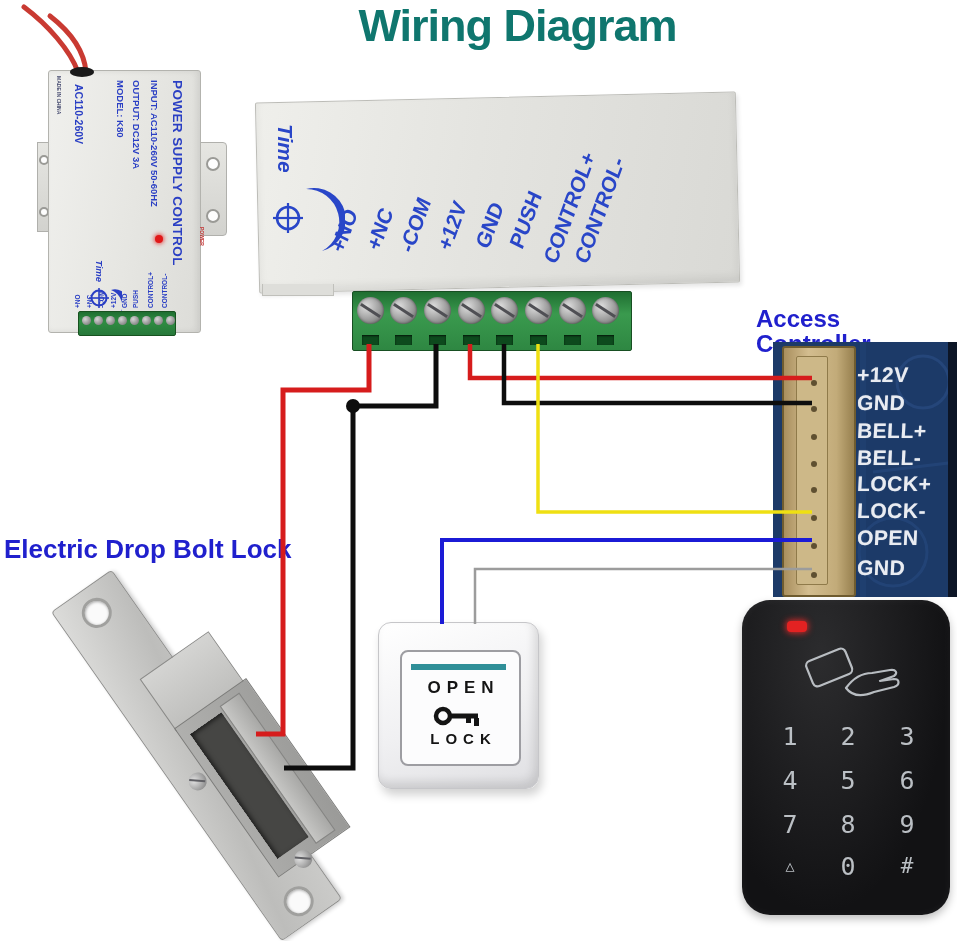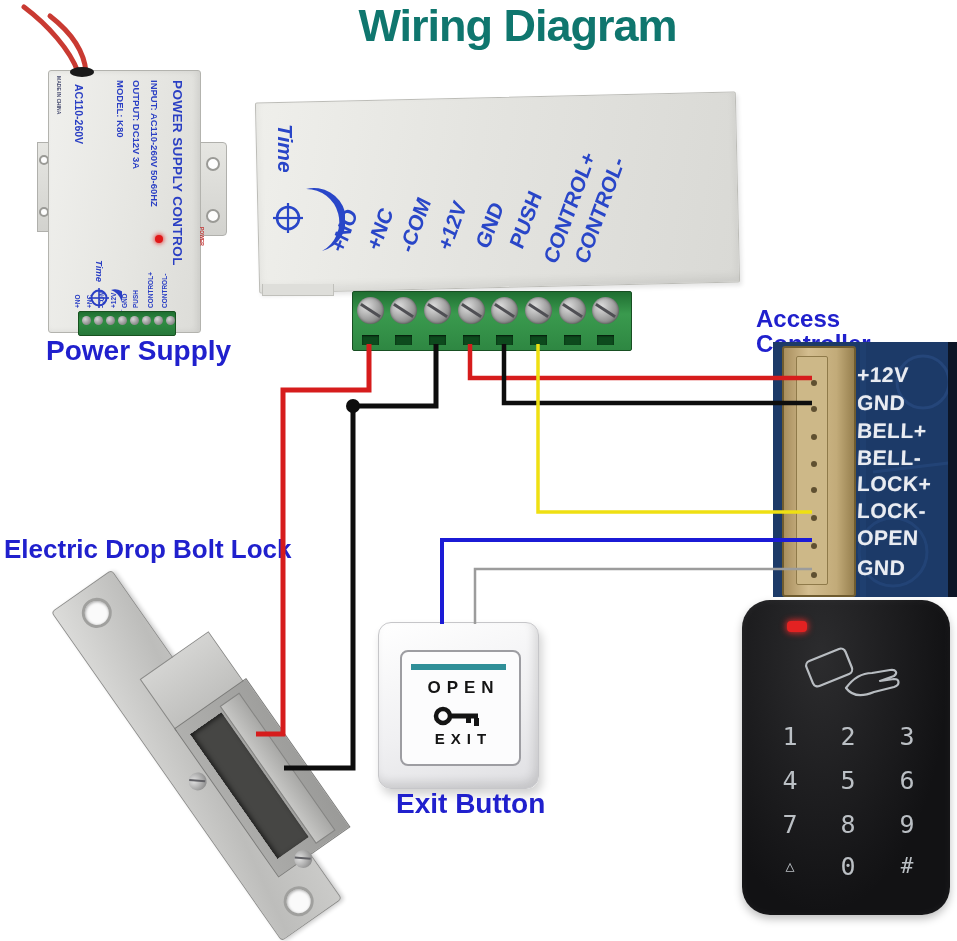--- a/index.html
+++ b/index.html
@@ -162,21 +162,20 @@
   <div class="abs" id="ps-strip">
     <span class="ps-screw" style="left:3px;"></span>
     <span class="ps-screw" style="left:15px;"></span>
     <span class="ps-screw" style="left:27px;"></span>
     <span class="ps-screw" style="left:39px;"></span>
     <span class="ps-screw" style="left:51px;"></span>
     <span class="ps-screw" style="left:63px;"></span>
     <span class="ps-screw" style="left:75px;"></span>
     <span class="ps-screw" style="left:87px;"></span>
   </div>
-  <div class="abs caption" id="ps-label">Power Supply</div>
 
   <div class="abs" id="mu-box"></div>
   <div class="abs" id="mu-tab"></div>
   <div class="abs" id="mu-time">Time</div>
   <svg class="abs" style="left:270px;top:185px;" width="75" height="80" viewBox="0 0 75 80">
     <circle cx="18" cy="33" r="11" fill="none" stroke="#2946c8" stroke-width="2.6"></circle>
     <line x1="3" y1="33" x2="33" y2="33" stroke="#2946c8" stroke-width="2.2"></line>
     <line x1="18" y1="18" x2="18" y2="48" stroke="#2946c8" stroke-width="2.2"></line>
     <path d="M36,4 a33,33 0 0 1 16,62 a23,23 0 0 0 -16,-62 z" fill="#2946c8"></path>
   </svg>
@@ -262,24 +261,23 @@
   <div class="abs" id="exit-btn">
     <div id="exit-inner">
       <span id="exit-teal"></span>
       <div id="exit-door">OPEN</div>
       <svg id="exit-key-svg" width="52" height="28" viewBox="0 0 52 28">
         <circle cx="10" cy="14" r="7" fill="none" stroke="#141414" stroke-width="4.5"></circle>
         <rect x="17" y="11.5" width="28" height="5" fill="#141414"></rect>
         <rect x="33" y="16" width="5" height="5" fill="#141414"></rect>
         <rect x="41" y="16" width="5" height="8" fill="#141414"></rect>
       </svg>
-      <div id="exit-exit">EXIT</div>
+      <div id="exit-exit">LOCK</div>
     </div>
   </div>
-  <div class="abs caption" id="exit-label">Exit Button</div>
 
   <div class="abs" id="lock">
     <div id="lock-plate"></div>
     <span class="lock-hole" style="left:22px;top:12px;"></span>
     <span class="lock-hole" style="left:22px;top:364px;"></span>
     <div id="lock-bracket"></div>
     <div id="lock-mech"></div>
     <div id="lock-recess"></div>
     <div id="lock-latch"></div>
     <span class="lock-screw" style="left:14px;top:214px;"></span>

